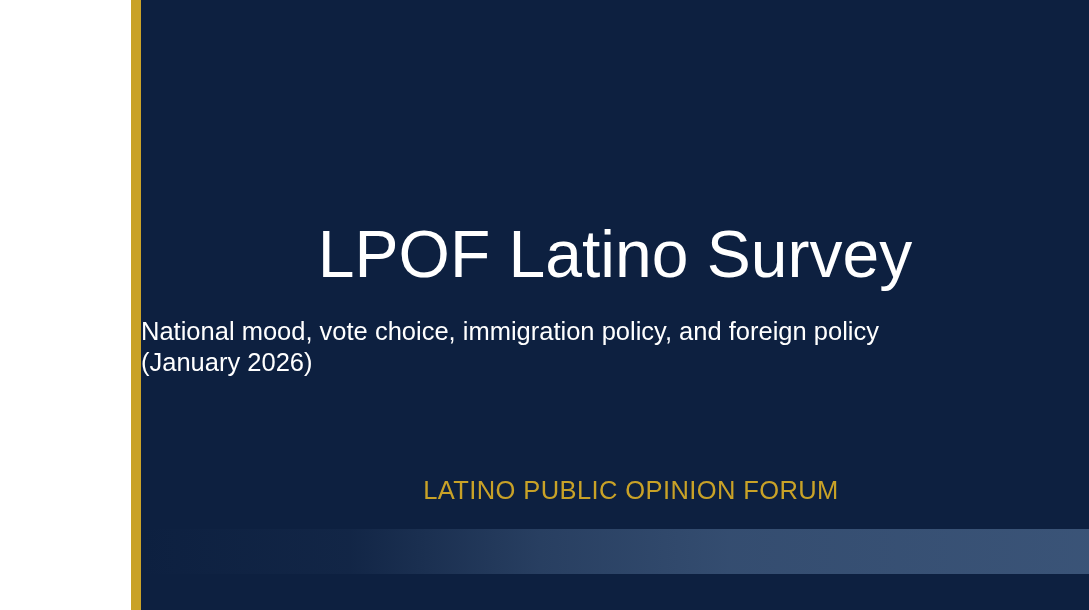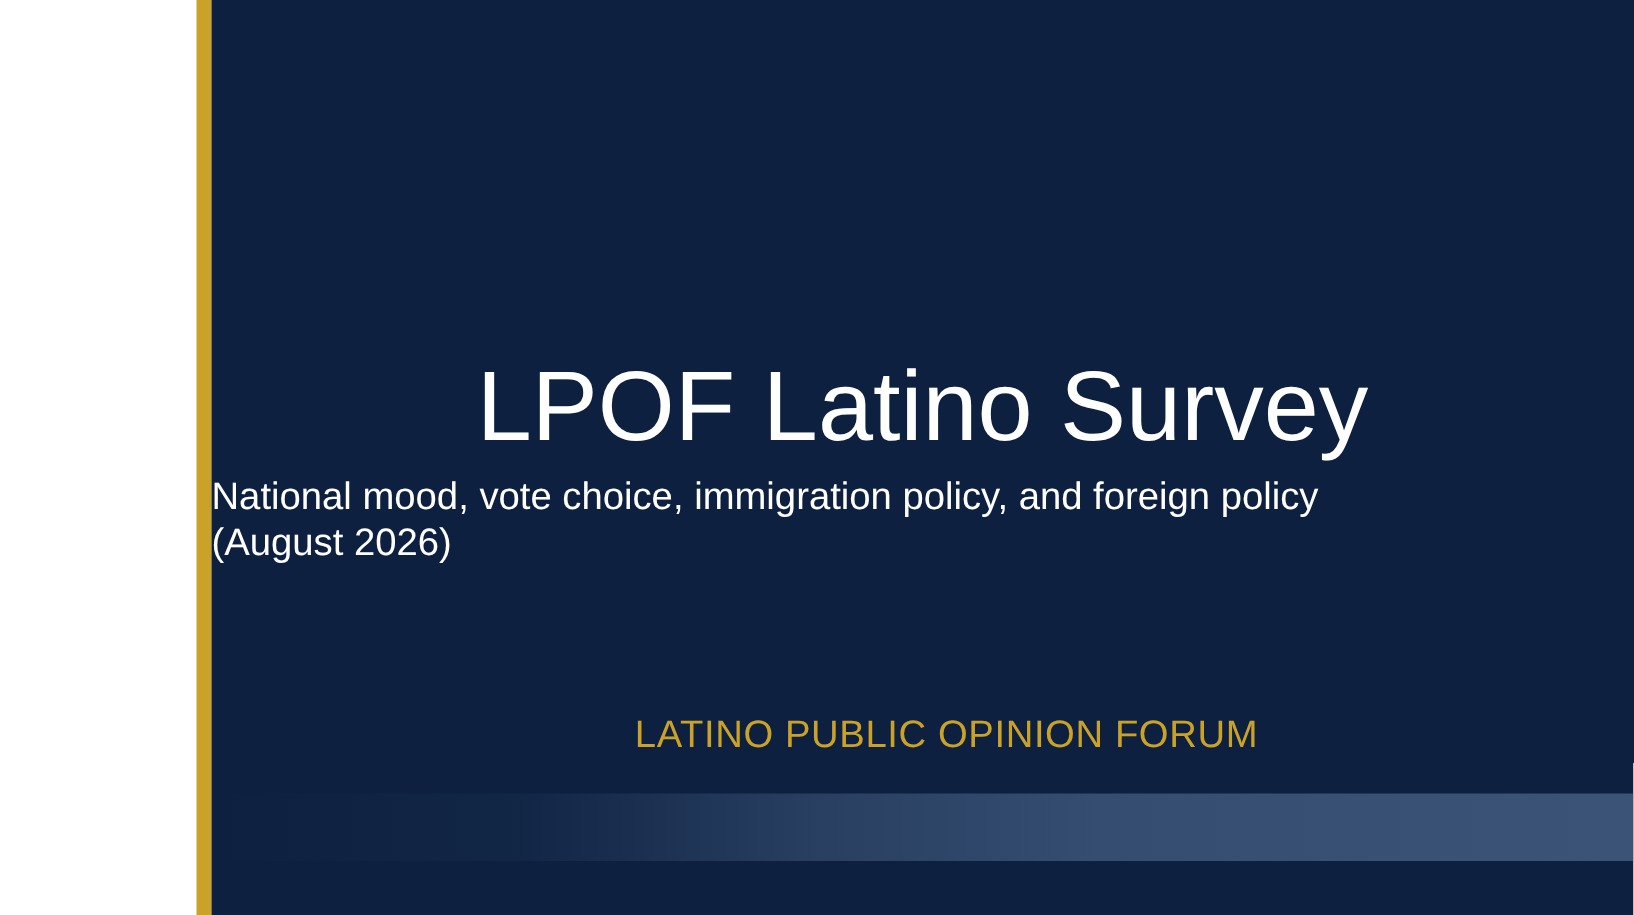--- a/index.html
+++ b/index.html
@@ -70,21 +70,21 @@
     position: absolute;
     left: 0;
     top: 0;
     width: 948px;
     height: 610px;
   }
 
   .main-title {
     position: absolute;
     left: 0;
-    top: 231px;
+    top: 215px;
     width: 948px;
     text-align: center;
     color: #ffffff;
     font-size: 66px;
     font-weight: normal;
     line-height: 78px;
     letter-spacing: 0px;
     white-space: nowrap;
   }
 
@@ -152,21 +152,21 @@
   <div class="navy-area">
 
     <div class="accent-band"></div>
 
     <div class="title-block">
 
       <div class="main-title">LPOF Latino Survey</div>
 
       <div class="subtitle">
         <span class="line1">National mood, vote choice, immigration policy, and foreign policy</span>
-        <span class="line2">(August 2026)</span>
+        <span class="line2">(January 2026)</span>
       </div>
 
       <div class="forum-line">LATINO PUBLIC OPINION FORUM</div>
 
     </div>
   </div>
 
 
 </div>
 

